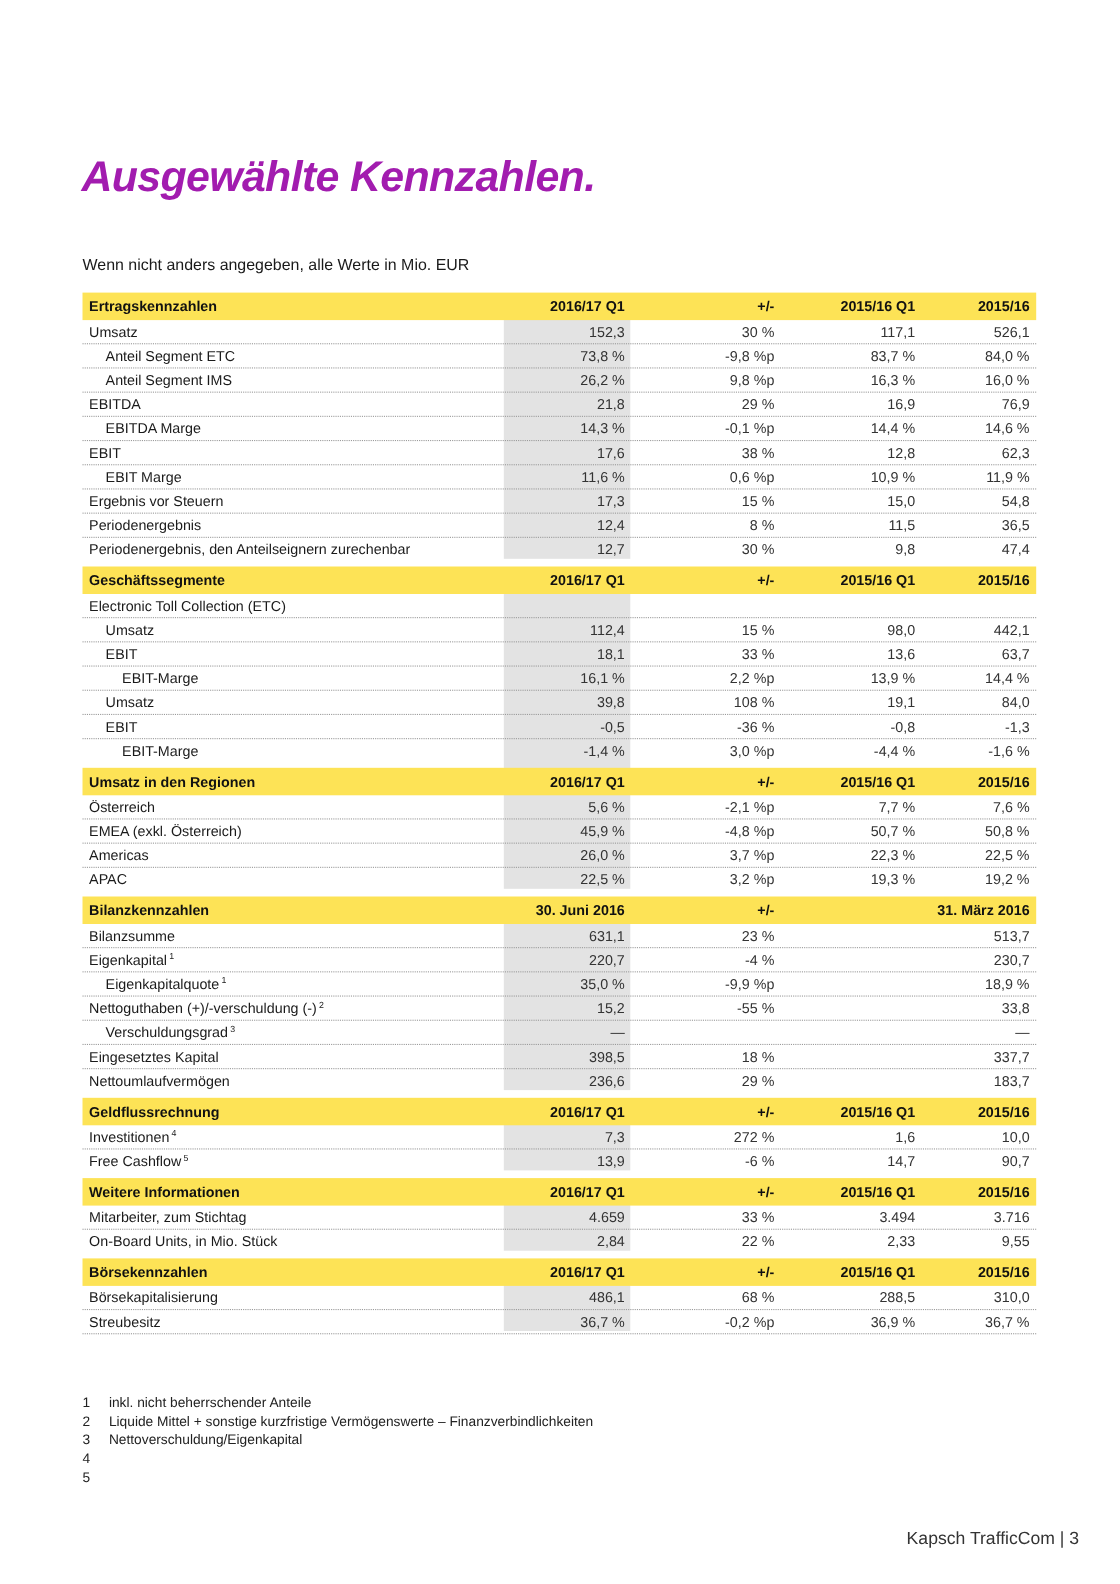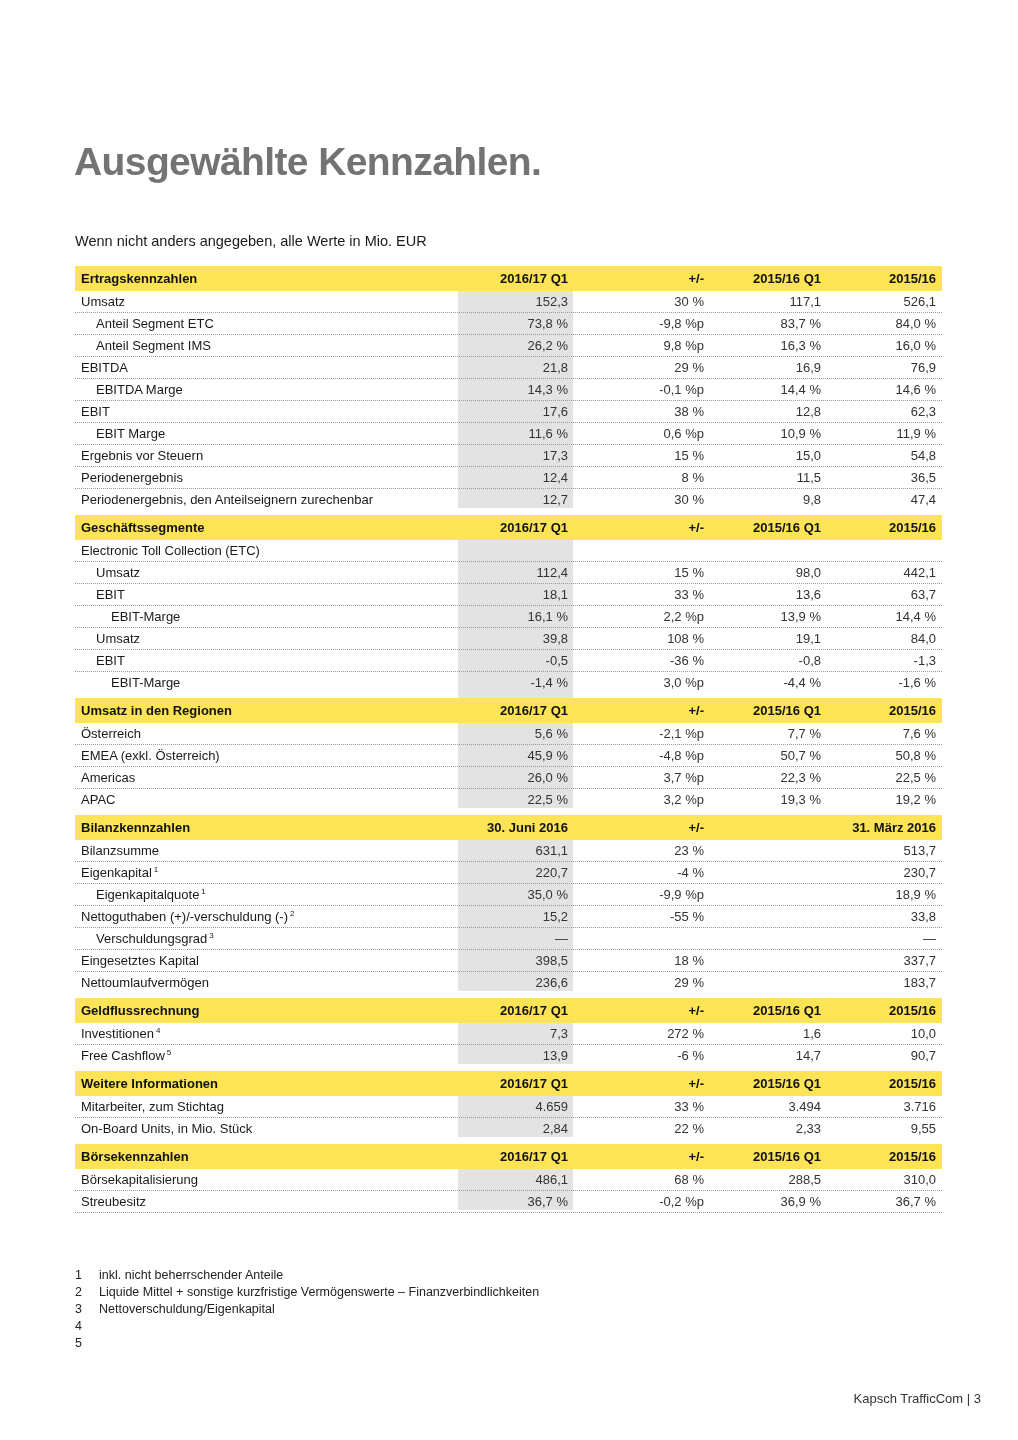--- a/index.html
+++ b/index.html
@@ -2,21 +2,21 @@
 <html><head>
 <meta charset="utf-8">
 <style>
   html, body { margin: 0; padding: 0; }
   body {
     width: 1018px; height: 1440px; background: #ffffff; position: relative;
     font-family: "Liberation Sans", sans-serif; color: #1a1a1a; overflow: hidden;
   }
   .title {
     position: absolute; left: 74px; top: 140px; margin: 0;
-    font-size: 39px; font-weight: bold; letter-spacing: -0.6px; color: #737373;
+    font-size: 39px; font-weight: bold; font-style: italic; letter-spacing: -0.6px; color: #a21caf;
   }
   .subtitle {
     position: absolute; left: 75px; top: 233px; font-size: 14.5px; color: #1a1a1a;
   }
   .table-wrap { position: absolute; left: 75px; top: 266px; width: 867px; }
   .shade {
     position: absolute; left: 383px; width: 115px; background: #e3e3e3; z-index: 0;
   }
   .section { position: relative; margin-bottom: 5px; }
   .row {
@@ -27,27 +27,27 @@
   .row.data { border-bottom: 1px dotted #9a9a9a; height: 21px; }
   .section .row.data.last { border-bottom: none; }
   .section.final .row.data.last { border-bottom: 1px dotted #9a9a9a; }
   .cell-label { position: absolute; left: 6px; white-space: nowrap; }
   .cell-label.i1 { left: 21px; }
   .cell-label.i2 { left: 36px; }
   .cell-num { position: absolute; text-align: right; white-space: nowrap; color: #333; }
   .head .cell-num { color: #111; }
   .c1 { right: 374px; }   
   .c2 { right: 238px; }   
-  .c3 { right: 121px; }   
+  .c3 { right: 110px; }   
   .c4 { right: 6px; }     
   sup { font-size: 8px; vertical-align: 5px; margin-left: 2px; }
   .footnotes { position: absolute; left: 75px; top: 1266px; font-size: 12.5px; color: #222; }
   .fn { display: flex; height: 17.2px; align-items: center; }
   .fn-num { width: 24px; }
-  .footer { position: absolute; right: 37px; top: 1391px; font-size: 13px; color: #333; }
+  .footer { position: absolute; right: 37px; top: 1391px; font-size: 16px; color: #333; }
 </style>
 </head>
 <body>
 
 <h1 class="title">Ausgewählte Kennzahlen.</h1>
 <div class="subtitle">Wenn nicht anders angegeben, alle Werte in Mio. EUR</div>
 
 <div class="table-wrap" id="tables">
     <div class="section">
       <div class="shade" style="top: 22px; height: 220px;"></div>

